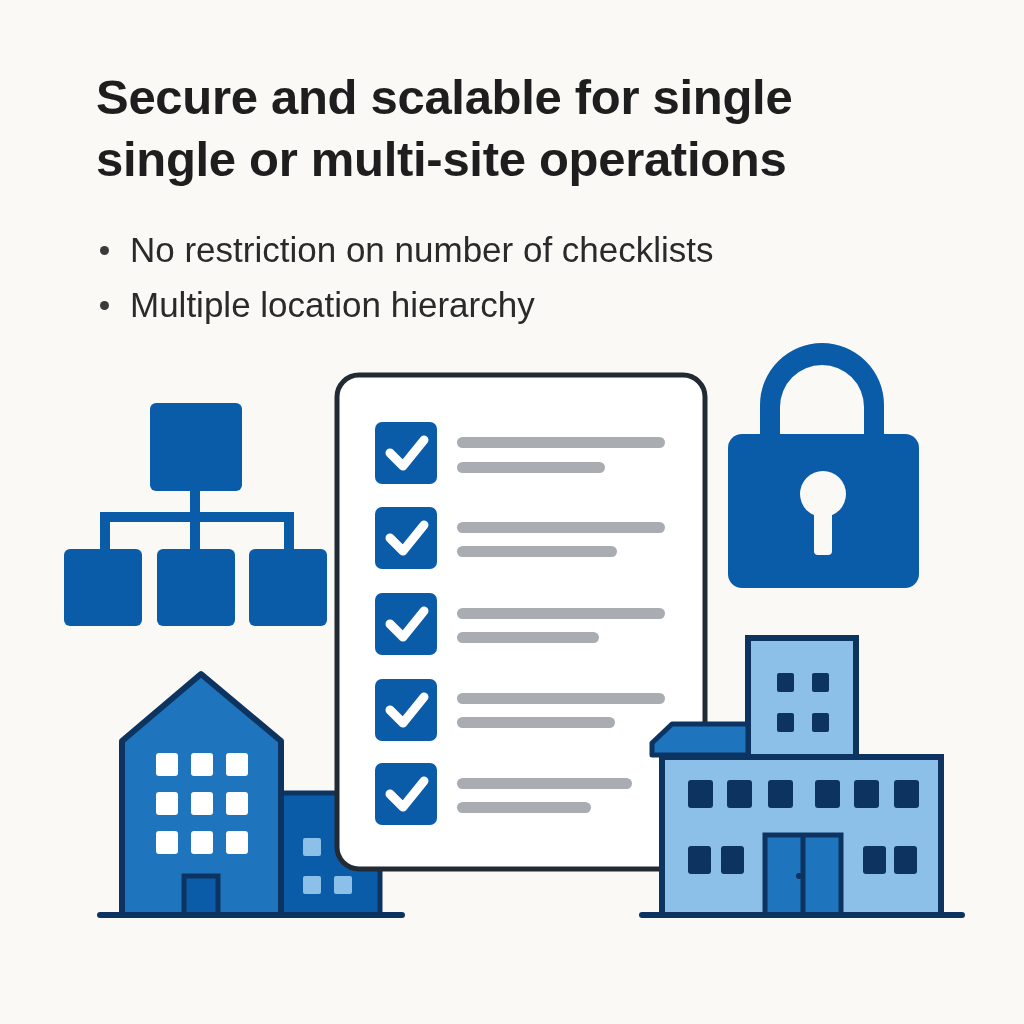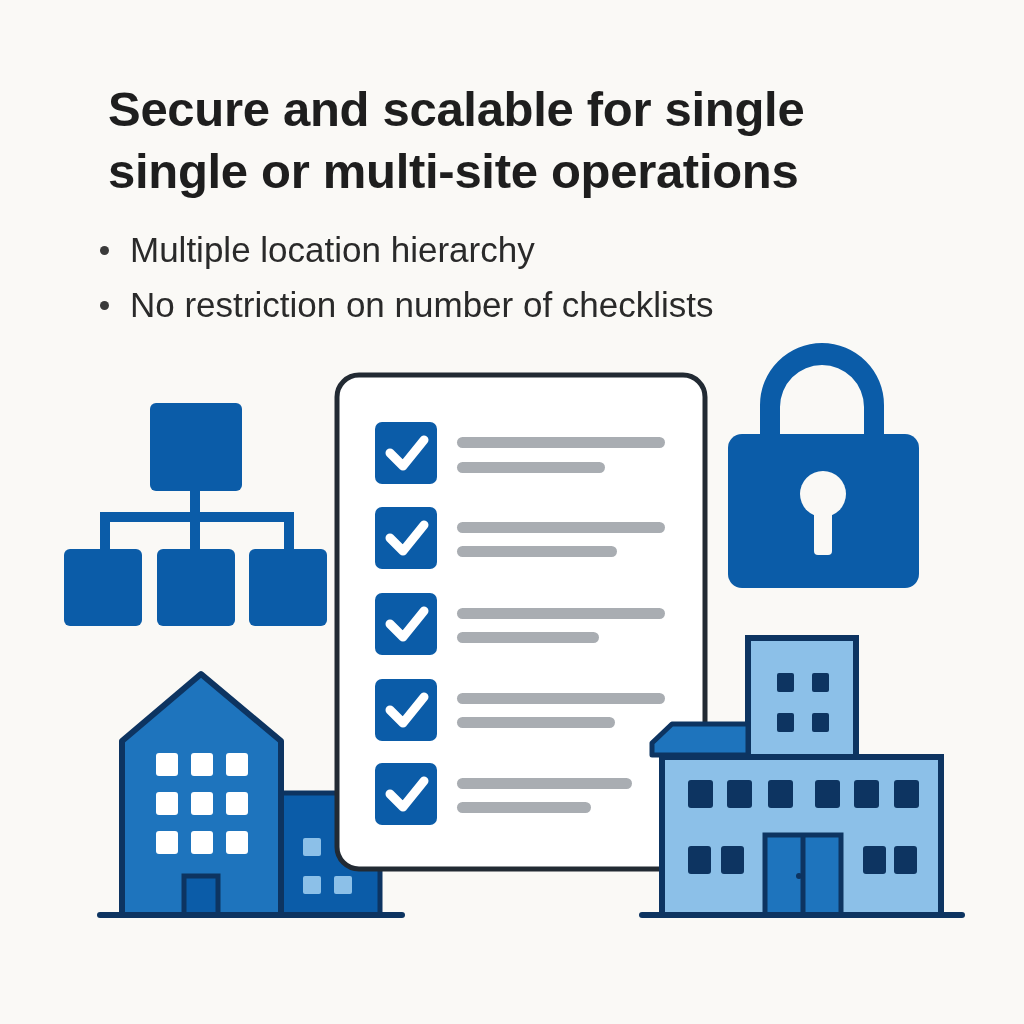--- a/index.html
+++ b/index.html
@@ -8,21 +8,21 @@
       background: #faf9f6;
       position: relative;
       overflow: hidden;
       font-family: "Liberation Sans", "DejaVu Sans", sans-serif;
       color: #1f1f1f;
     }
     .headline {
       position: absolute;
       left: 92px; top: 62px;
       width: 860px;
-      margin: 16px;
+      margin: 4px;
       font-size: 49px;
       line-height: 62px;
       font-weight: 700;
       letter-spacing: -0.3px;
       color: #1e1e1e;
     }
     .bullets {
       position: absolute;
       left: 98px; top: 222px;
       margin: 0; padding: 0;
@@ -50,25 +50,25 @@
 <body>
 
 <h1 class="headline">
   <span>Secure and scalable for single</span><br>
   <span>single or multi-site operations</span>
 </h1>
 
 <ul class="bullets">
   <li>
     <span class="dot"></span>
-    <span>Multiple location hierarchy</span>
+    <span>No restriction on number of checklists</span>
   </li>
   <li>
     <span class="dot"></span>
-    <span>No restriction on number of checklists</span>
+    <span>Multiple location hierarchy</span>
   </li>
 </ul>
 
 <svg class="illus" width="1024" height="1024" viewBox="0 0 1024 1024">
 
   <g fill="#0b5ca8">
     <rect x="150" y="403" width="92" height="88" rx="6"></rect>
     <rect x="190" y="488" width="10" height="64"></rect>
     <rect x="100" y="512" width="194" height="10" rx="3"></rect>
     <rect x="100" y="512" width="10" height="44"></rect>

